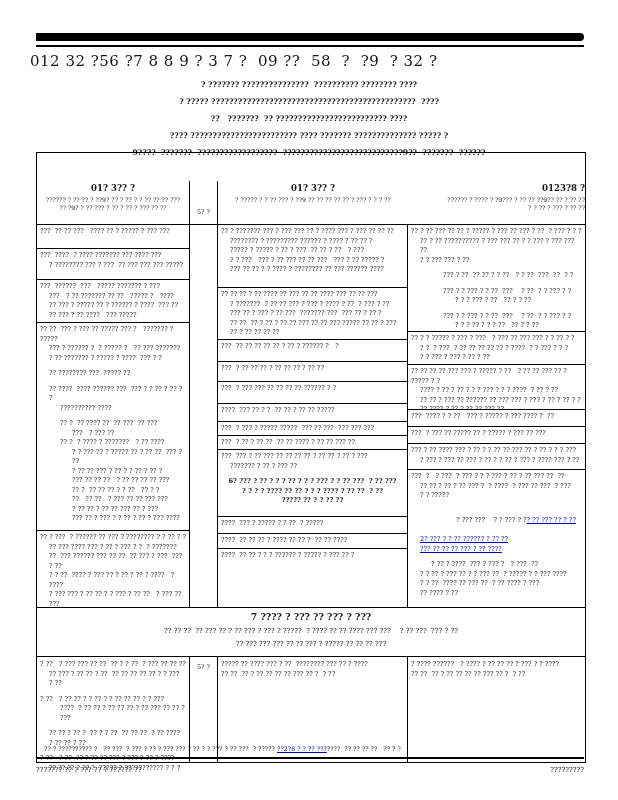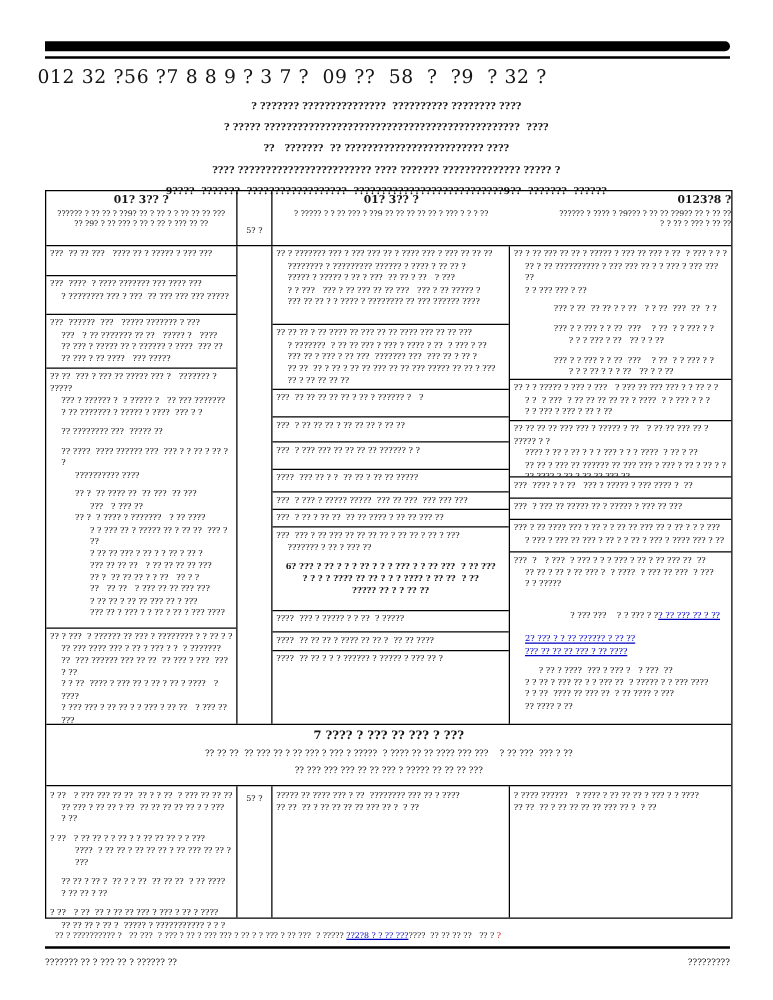--- a/index.html
+++ b/index.html
@@ -10,21 +10,21 @@
   .bar.thin{top:45px;height:2px;}
   .doc-title{position:absolute;top:52px;left:3px;width:618px;text-align:left;
              font-size:15px;letter-spacing:0.5px;white-space:pre;padding-left:27px;}
   .intro{position:absolute;top:76px;left:30px;width:558px;text-align:center;
          font-size:7.6px;font-weight:bold;line-height:17px;}
   .intro .ln{white-space:pre;}
 
   .form{position:absolute;top:152px;left:36px;width:548px;border:1px solid #000;
         font-size:6.6px;line-height:9.5px;}
   .form *{box-sizing:border-box;}
-  .hdr{display:flex;height:43px;}
+  .hdr{display:flex;height:43px;margin-top:28px;}
   .hl{width:153px;border-right:1px solid #000;text-align:center;padding-top:3px;}
   .hn{width:28px;border-right:1px solid #000;display:flex;align-items:flex-end;
       justify-content:center;padding-bottom:7px;font-size:6.4px;}
   .hm{width:190px;text-align:center;padding-top:3px;}
   .hrr{flex:1;text-align:right;padding-top:3px;}
   .ctitle{font-size:8.6px;font-weight:bold;margin-bottom:2px;}
   .csub{font-size:6.2px;line-height:8.6px;white-space:pre-line;}
 
   .tbody{display:flex;border-top:1px solid #000;height:383px;}
   .cl{width:153px;border-right:1px solid #000;}

